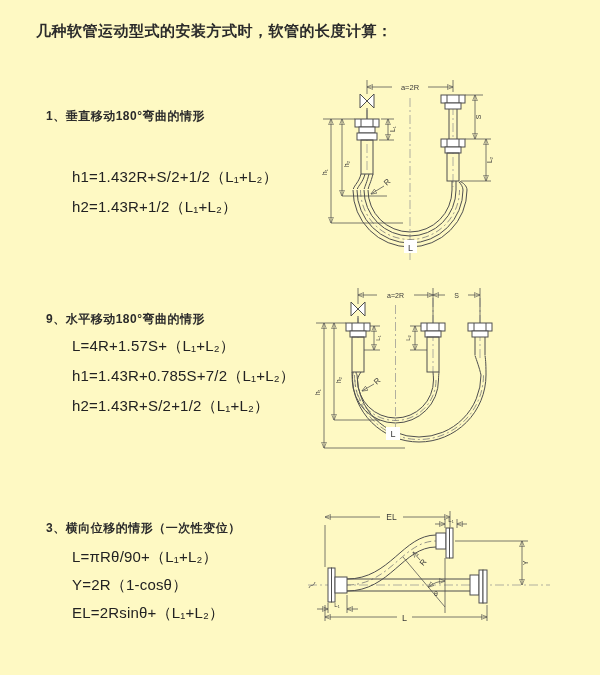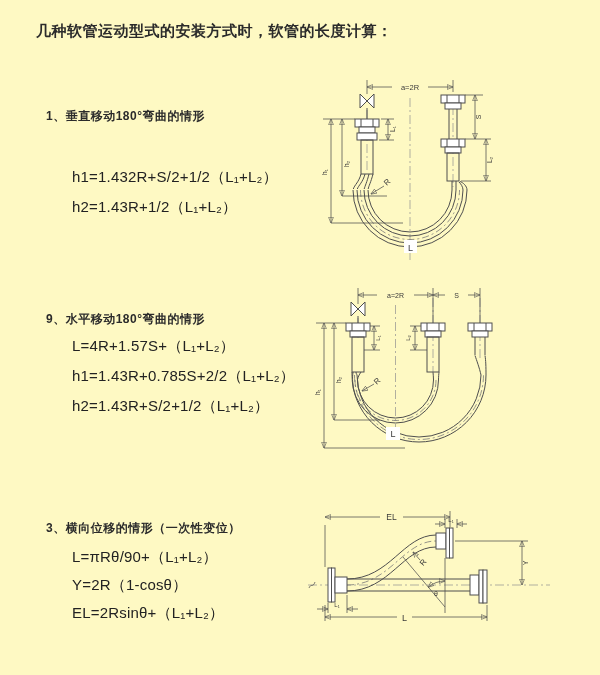--- a/index.html
+++ b/index.html
@@ -123,21 +123,21 @@
     <g>
       <line class="thin" x1="69" y1="116" x2="56" y2="124" marker-end="url(#ar1)"></line>
       <text transform="translate(74,114) rotate(-42)" text-anchor="middle" font-size="8">R</text>
     </g>
     <rect class="mask" x="89" y="170" width="13" height="13"></rect>
     <text x="95.5" y="181" text-anchor="middle" font-size="9">L</text>
   </svg>
 
   <div class="sec-head" style="left:46px;top:311px">9、水平移动180°弯曲的情形</div>
   <div class="formula" style="left:72px;top:337px">L=4R+1.57S+（L₁+L₂）</div>
-  <div class="formula" style="left:72px;top:367px">h1=1.43R+0.785S+2/2（L₁+L₂）</div>
+  <div class="formula" style="left:72px;top:367px">h1=1.43R+0.785S+7/2（L₁+L₂）</div>
   <div class="formula" style="left:72px;top:397px">h2=1.43R+S/2+1/2（L₁+L₂）</div>
 
   <svg class="dg" style="left:310px;top:280px" width="290" height="185" viewBox="0 0 290 185">
     <defs>
       <marker id="ar2" viewBox="0 0 10 10" refX="9.5" refY="5" markerWidth="8" markerHeight="8" orient="auto-start-reverse">
         <path d="M0,1 L10,5 L0,9 Z" fill="#4f4f4f" stroke="none"></path>
       </marker>
       <pattern id="hx2" patternUnits="userSpaceOnUse" width="4" height="4">
         <path d="M0,0 L4,4 M4,0 L0,4" stroke="#6a6a6a" stroke-width="0.6" fill="none"></path>
       </pattern>

